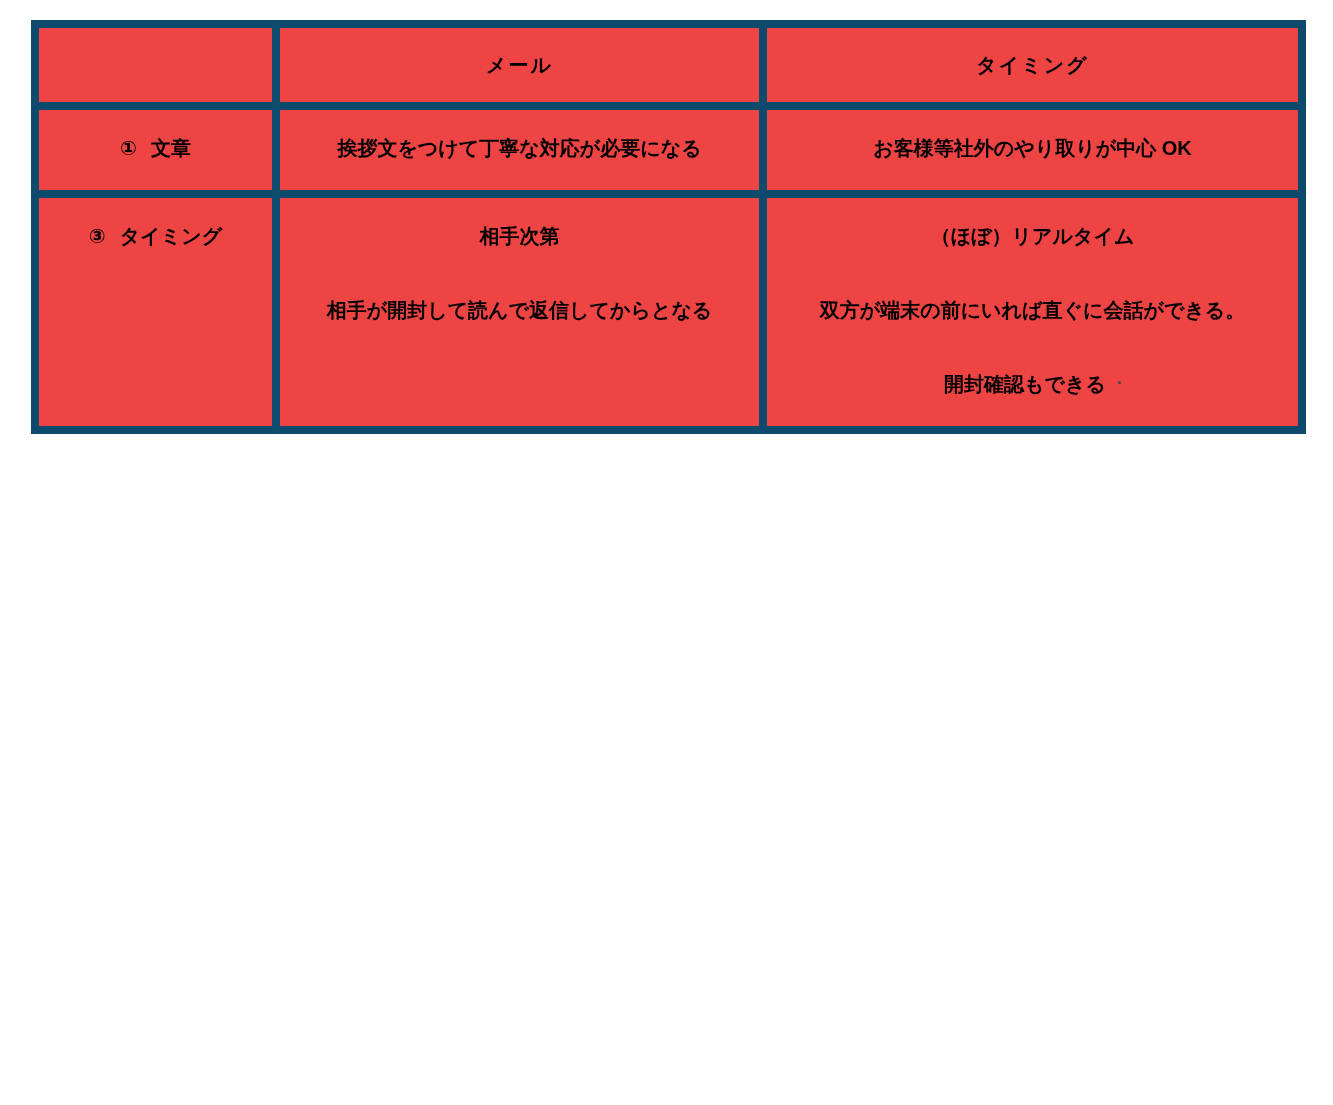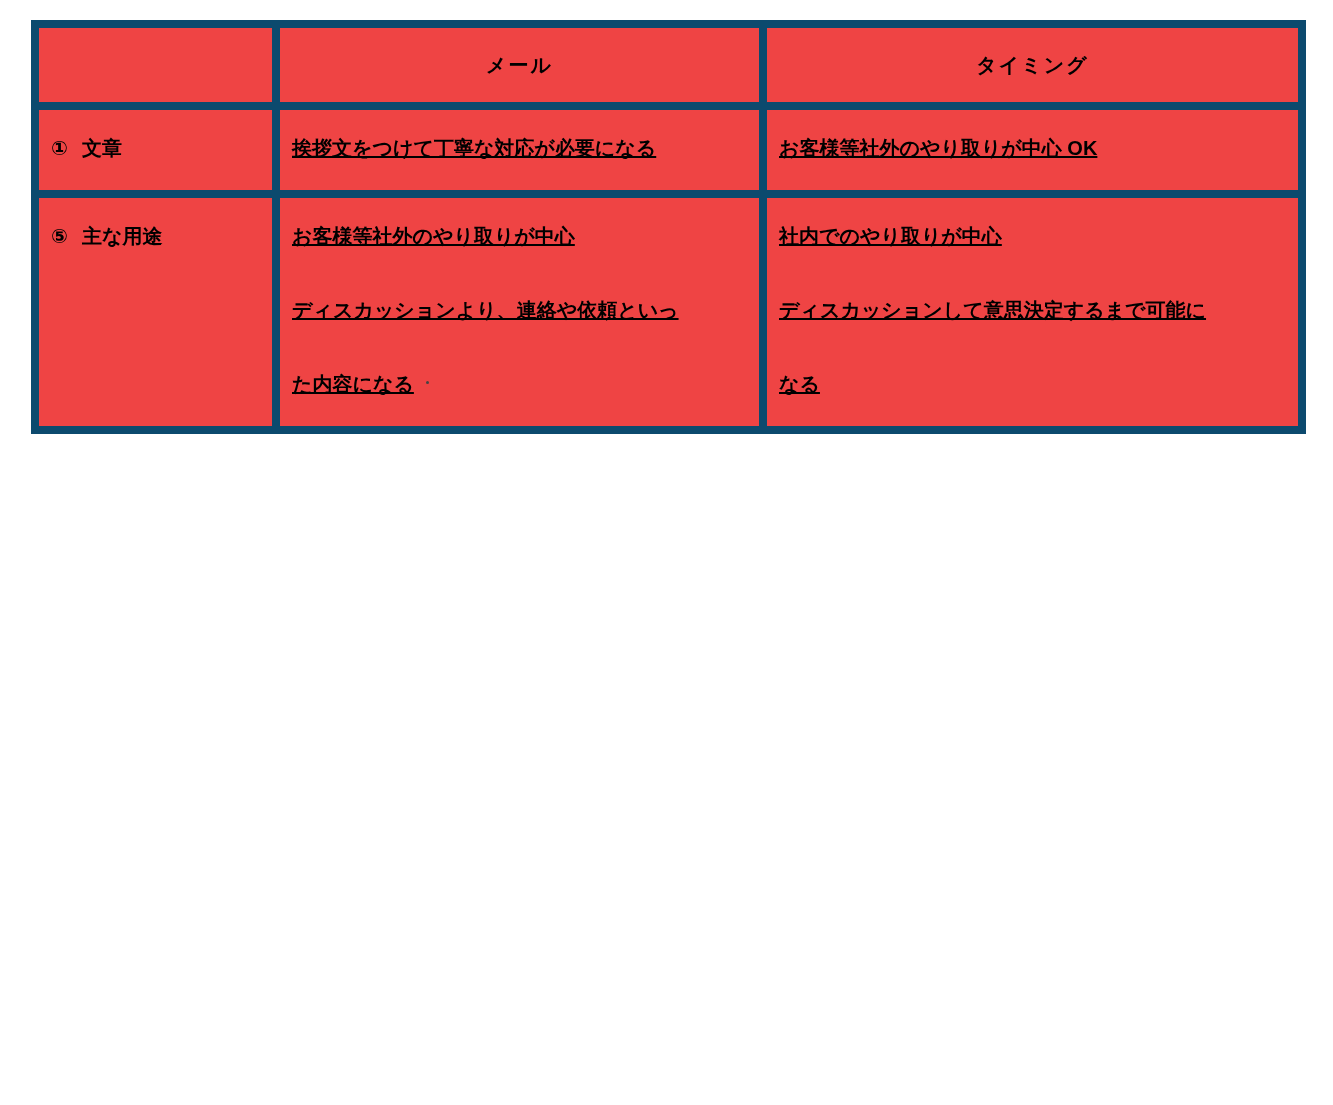--- a/index.html
+++ b/index.html
@@ -40,33 +40,32 @@
   }
   table.cmp th {
     height: 72px;
     text-align: center;
     vertical-align: middle;
     line-height: normal;
     letter-spacing: 2px;
   }
   table.cmp td {
     vertical-align: top;
-    text-align: left;
+    text-align: center;
     line-height: 74px;
     padding: 1px 12px 5px 12px;
   }
   td.label-cell .row-num {
     display: inline-block;
     margin-right: 14px;
   }
   .line {
     white-space: nowrap;
     line-height: 74px;
     height: 74px;
-    text-decoration: underline;
   }
   .tiny-dot {
     display: inline-block;
     width: 3px;
     height: 3px;
     border-radius: 50%;
     background: #444444;
     margin-left: 12px;
     vertical-align: 7px;
   }
@@ -95,28 +94,27 @@
     </td>
     <td>
             <div class="line">挨拶文をつけて丁寧な対応が必要になる</div>
           </td>
     <td>
             <div class="line">お客様等社外のやり取りが中心 OK</div>
           </td>
   </tr>
         <tr>
     <td class="label-cell">
-      <span class="row-num">⑤</span><span>主な用途</span>
+      <span class="row-num">③</span><span>タイミング</span>
     </td>
     <td>
-            <div class="line">お客様等社外のやり取りが中心</div>
-            <div class="line">ディスカッションより、連絡や依頼といっ</div>
-            <div class="line">た内容になる<span class="tiny-dot"></span></div>
+            <div class="line">相手次第</div>
+            <div class="line">相手が開封して読んで返信してからとなる</div>
           </td>
     <td>
-            <div class="line">社内でのやり取りが中心</div>
-            <div class="line">ディスカッションして意思決定するまで可能に</div>
-            <div class="line">なる</div>
+            <div class="line">（ほぼ）リアルタイム</div>
+            <div class="line">双方が端末の前にいれば直ぐに会話ができる。</div>
+            <div class="line">開封確認もできる<span class="tiny-dot"></span></div>
           </td>
   </tr>
       </tbody>
   </table>
 </div>
 
 </body></html>

